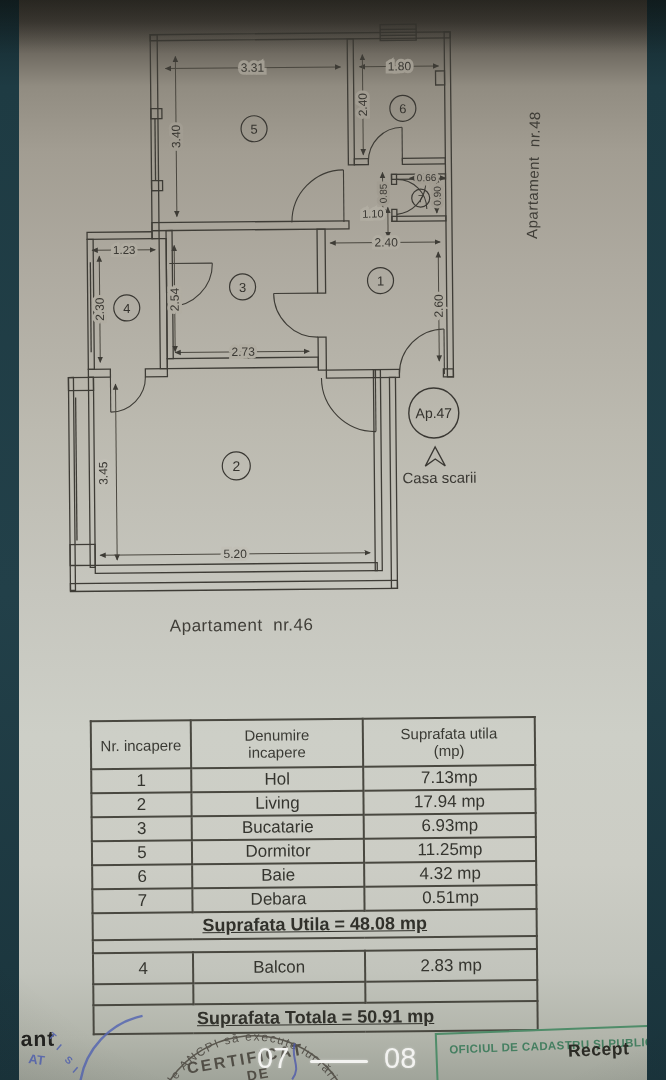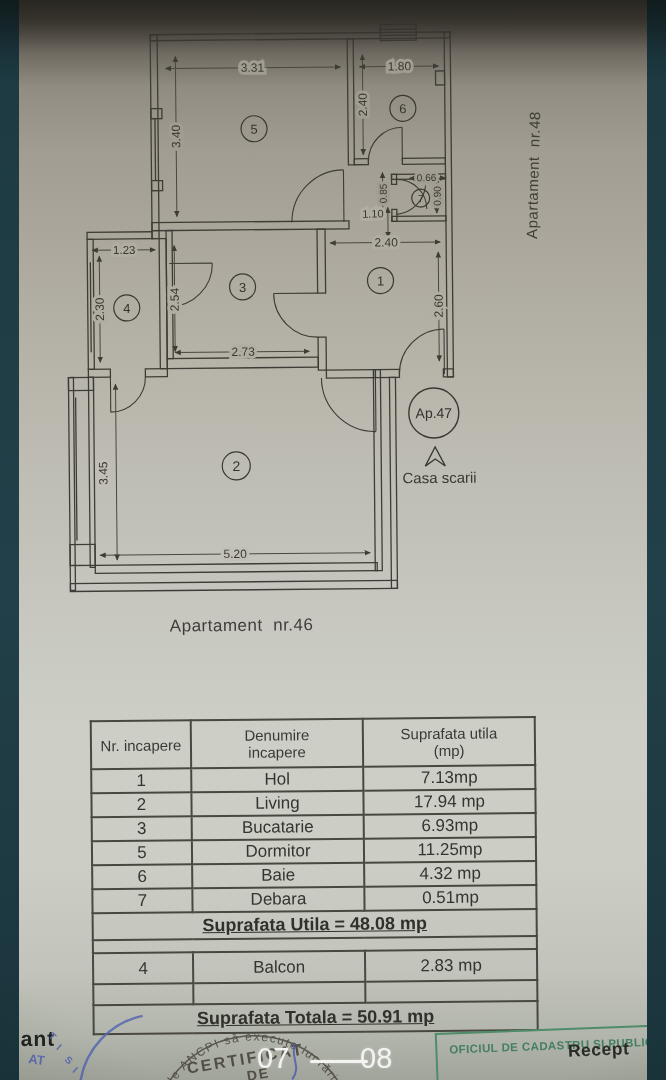--- a/index.html
+++ b/index.html
@@ -36,21 +36,21 @@
   .green-stamp .gtxt{margin:9px 0 0 12px;font-size:11.5px;font-weight:bold;letter-spacing:0.4px;
     color:#457f61;white-space:nowrap;}
   .recept{position:absolute;left:544px;top:1042px;font-size:17.5px;font-weight:bold;
     color:#2b2b25;transform:rotate(-2deg);letter-spacing:0.5px;}
   .vignette{position:absolute;left:0;top:0;width:666px;height:1080px;pointer-events:none;
     background:
       linear-gradient(180deg,rgba(12,12,9,0.4),rgba(12,12,9,0) 5%),
       radial-gradient(130% 95% at 55% 45%, rgba(0,0,0,0) 62%, rgba(16,20,20,0.28) 100%);}
   .pagenav{position:absolute;left:0;top:0;width:666px;height:976px;pointer-events:none;}
   .pg{position:absolute;top:1042px;font-size:29px;color:#f3f3f1;text-shadow:0 0 3px rgba(255,255,255,0.35);}
-  .pg-left{left:257px;} .pg-right{left:360px;}
+  .pg-left{left:257px;} .pg-right{left:384px;}
   .pg-dash{position:absolute;left:310px;top:1060px;width:58px;height:3px;background:#f3f3f1;border-radius:2px;
     box-shadow:0 0 3px rgba(255,255,255,0.35);}
   svg text{font-family:"Liberation Sans","DejaVu Sans",sans-serif;}
   .dimtx{fill:#3a3833;paint-order:stroke;}
   .k1{stroke:#a29d92;stroke-width:6px;}
   .k2{stroke:#b1ada2;stroke-width:6px;}
   .k3{stroke:#c1bfb6;stroke-width:6px;}
 </style>
 </head>
 <body>

